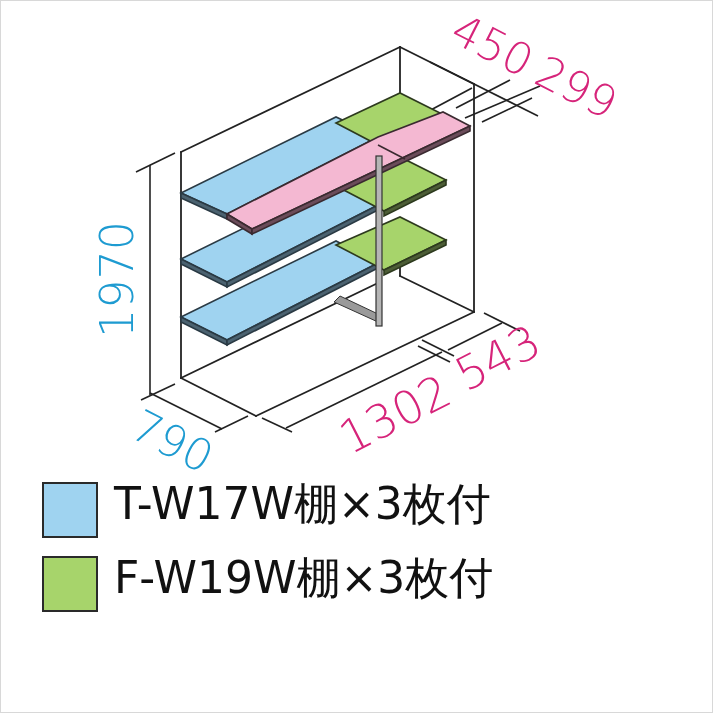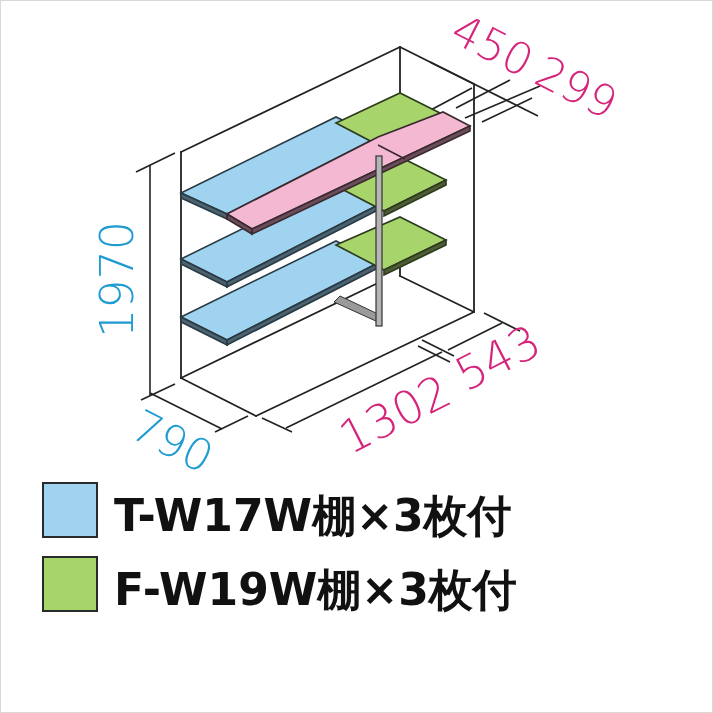--- a/index.html
+++ b/index.html
@@ -1,21 +1,21 @@
 <!DOCTYPE html>
 <html><head>
 <meta charset="utf-8">
 <style>
   html, body { margin: 0; padding: 0; background: #ffffff; }
   body { width: 713px; height: 713px; position: relative; overflow: hidden; font-family: "DejaVu Sans", sans-serif; }
   .frame { position: absolute; left: 0; top: 0; width: 711px; height: 711px; border: 1px solid #d8d8d8; }
   #drawing { position: absolute; left: 0; top: 0; }
   .dim-text { font-family: "DejaVu Sans", sans-serif; font-weight: 300; }
   .legend { position: absolute; left: 42px; top: 482px; }
-  .legend-row { display: flex; align-items: flex-end; height: 56px; margin-bottom: 18px; font-weight: bold; }
+  .legend-row { display: flex; align-items: flex-start; height: 56px; margin-bottom: 18px; }
   .legend-row:nth-child(2) { margin-bottom: 12px; }
   .swatch { width: 56px; height: 56px; box-sizing: border-box; border: 2px solid #2a2a2a; margin-right: 16px; flex: none; }
   .legend-label { font-family: "DejaVu Sans", sans-serif; font-size: 44px; color: #111111; letter-spacing: 0px; white-space: nowrap; line-height: 1; }
 </style>
 </head>
 <body>
 
 <div class="frame"></div>
 
 <svg id="drawing" width="713" height="470" viewBox="0 0 713 470" xmlns="http://www.w3.org/2000/svg">

